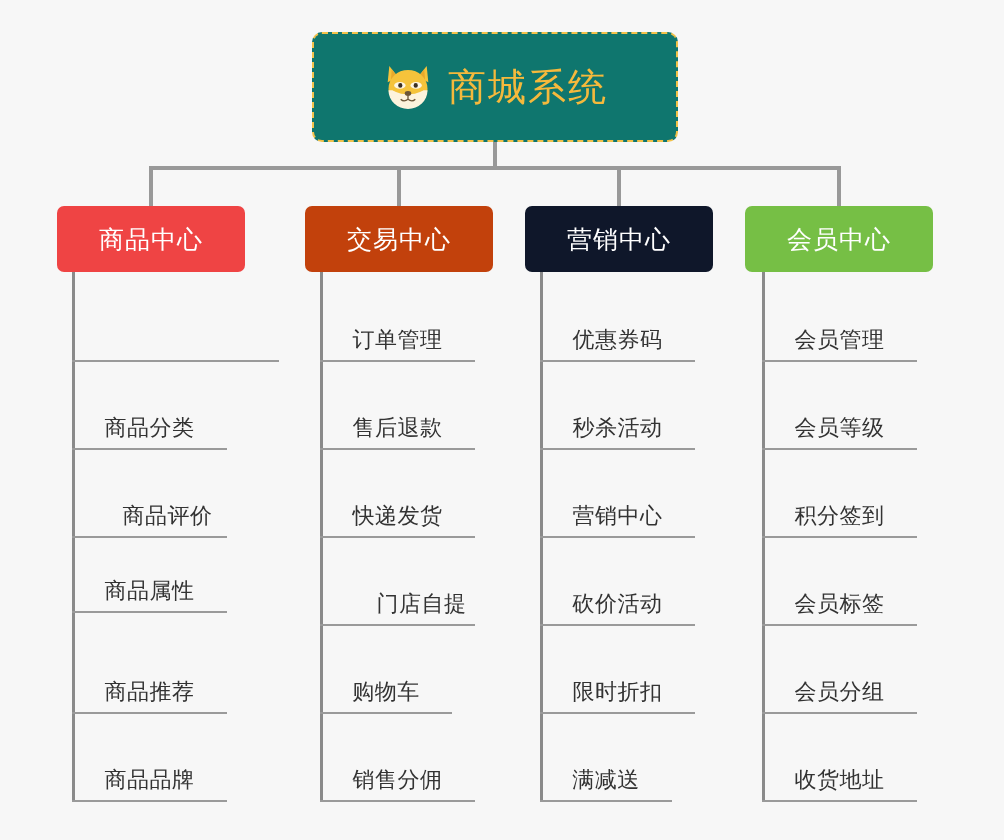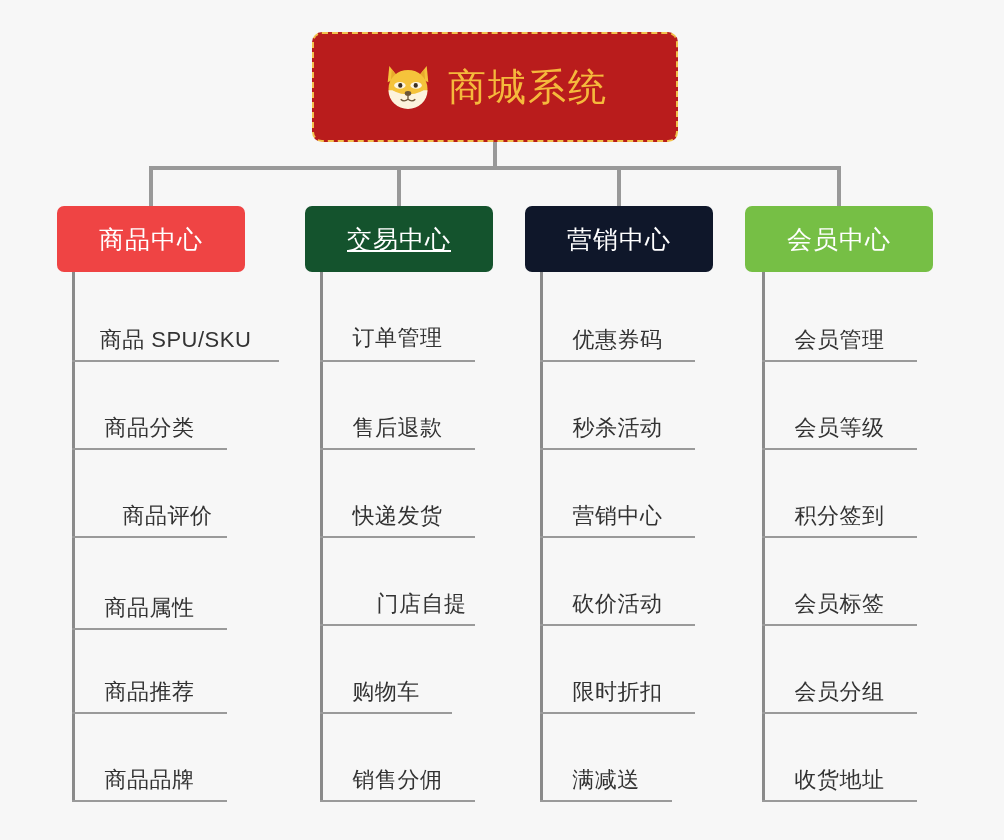--- a/index.html
+++ b/index.html
@@ -25,21 +25,21 @@
   }
 
   
   .root-node {
     position: absolute;
     left: 312px;
     top: 32px;
     width: 366px;
     height: 110px;
     box-sizing: border-box;
-    background: #b91c1c;
+    background: #0f766e;
     border: 2px dashed #f2c14a;
     border-radius: 10px;
     display: flex;
     align-items: center;
     justify-content: center;
     gap: 14px;
   }
   .root-icon {
     width: 52px;
     height: 52px;
@@ -143,48 +143,47 @@
   <div class="conn conn-v" style="left:397px; top:166px; height:42px;"></div>
   <div class="conn conn-v" style="left:617px; top:166px; height:42px;"></div>
   <div class="conn conn-v" style="left:837px; top:166px; height:42px;"></div>
 
   <div id="columns-layer">
       <div class="category-box" style="left: 57px; background: #ef4444;">
         <span>商品中心</span>
       </div>
       <div class="conn conn-v" style="left: 72px; top: 272px; background: rgb(138, 138, 138); width: 3px; height: 530px;"></div>
       <div class="leaf-item" style="left: 72px; top: 294px; width: 207px; height: 68px;">
-        <span class="leaf-label">商品 SPU/SKU</span>
         <span class="leaf-underline" style="width: 207px;"></span>
       </div>
       <div class="leaf-item" style="left: 72px; top: 382px; width: 155px; height: 68px;">
         <span class="leaf-label">商品分类</span>
         <span class="leaf-underline" style="width: 155px;"></span>
       </div>
       <div class="leaf-item" style="left: 72px; top: 470px; width: 155px; height: 68px; padding-left: 36px;">
         <span class="leaf-label">商品评价</span>
         <span class="leaf-underline" style="width: 155px;"></span>
       </div>
-      <div class="leaf-item" style="left: 72px; top: 562px; width: 155px; height: 68px;">
+      <div class="leaf-item" style="left: 72px; top: 545px; width: 155px; height: 68px;">
         <span class="leaf-label">商品属性</span>
         <span class="leaf-underline" style="width: 155px;"></span>
       </div>
       <div class="leaf-item" style="left: 72px; top: 646px; width: 155px; height: 68px;">
         <span class="leaf-label">商品推荐</span>
         <span class="leaf-underline" style="width: 155px;"></span>
       </div>
       <div class="leaf-item" style="left: 72px; top: 734px; width: 155px; height: 68px;">
         <span class="leaf-label">商品品牌</span>
         <span class="leaf-underline" style="width: 155px;"></span>
       </div>
-      <div class="category-box" style="left: 305px; background: #14532d; text-decoration: underline;">
+      <div class="category-box" style="left: 305px; background: #c2410c;">
         <span>交易中心</span>
       </div>
       <div class="conn conn-v" style="left: 320px; top: 272px; background: rgb(138, 138, 138); width: 3px; height: 530px;"></div>
-      <div class="leaf-item" style="left: 320px; top: 294px; width: 155px; height: 68px; font-family: Liberation Mono, monospace;">
+      <div class="leaf-item" style="left: 320px; top: 294px; width: 155px; height: 68px;">
         <span class="leaf-label">订单管理</span>
         <span class="leaf-underline" style="width: 155px;"></span>
       </div>
       <div class="leaf-item" style="left: 320px; top: 382px; width: 155px; height: 68px;">
         <span class="leaf-label">售后退款</span>
         <span class="leaf-underline" style="width: 155px;"></span>
       </div>
       <div class="leaf-item" style="left: 320px; top: 470px; width: 155px; height: 68px;">
         <span class="leaf-label">快递发货</span>
         <span class="leaf-underline" style="width: 155px;"></span>

